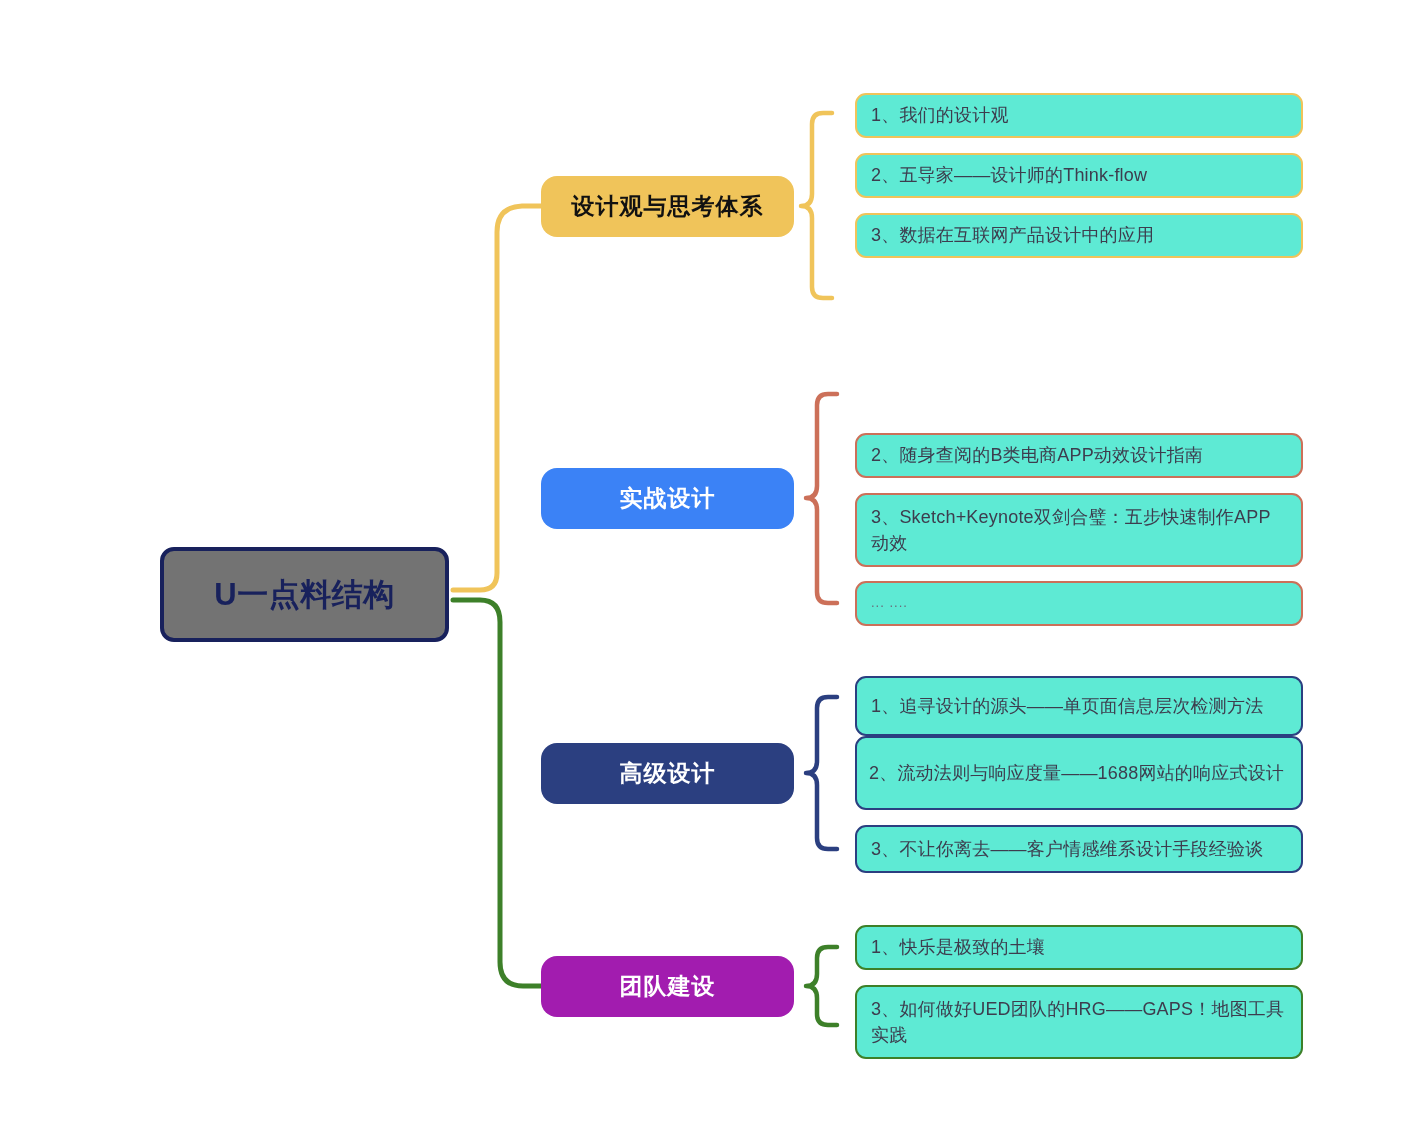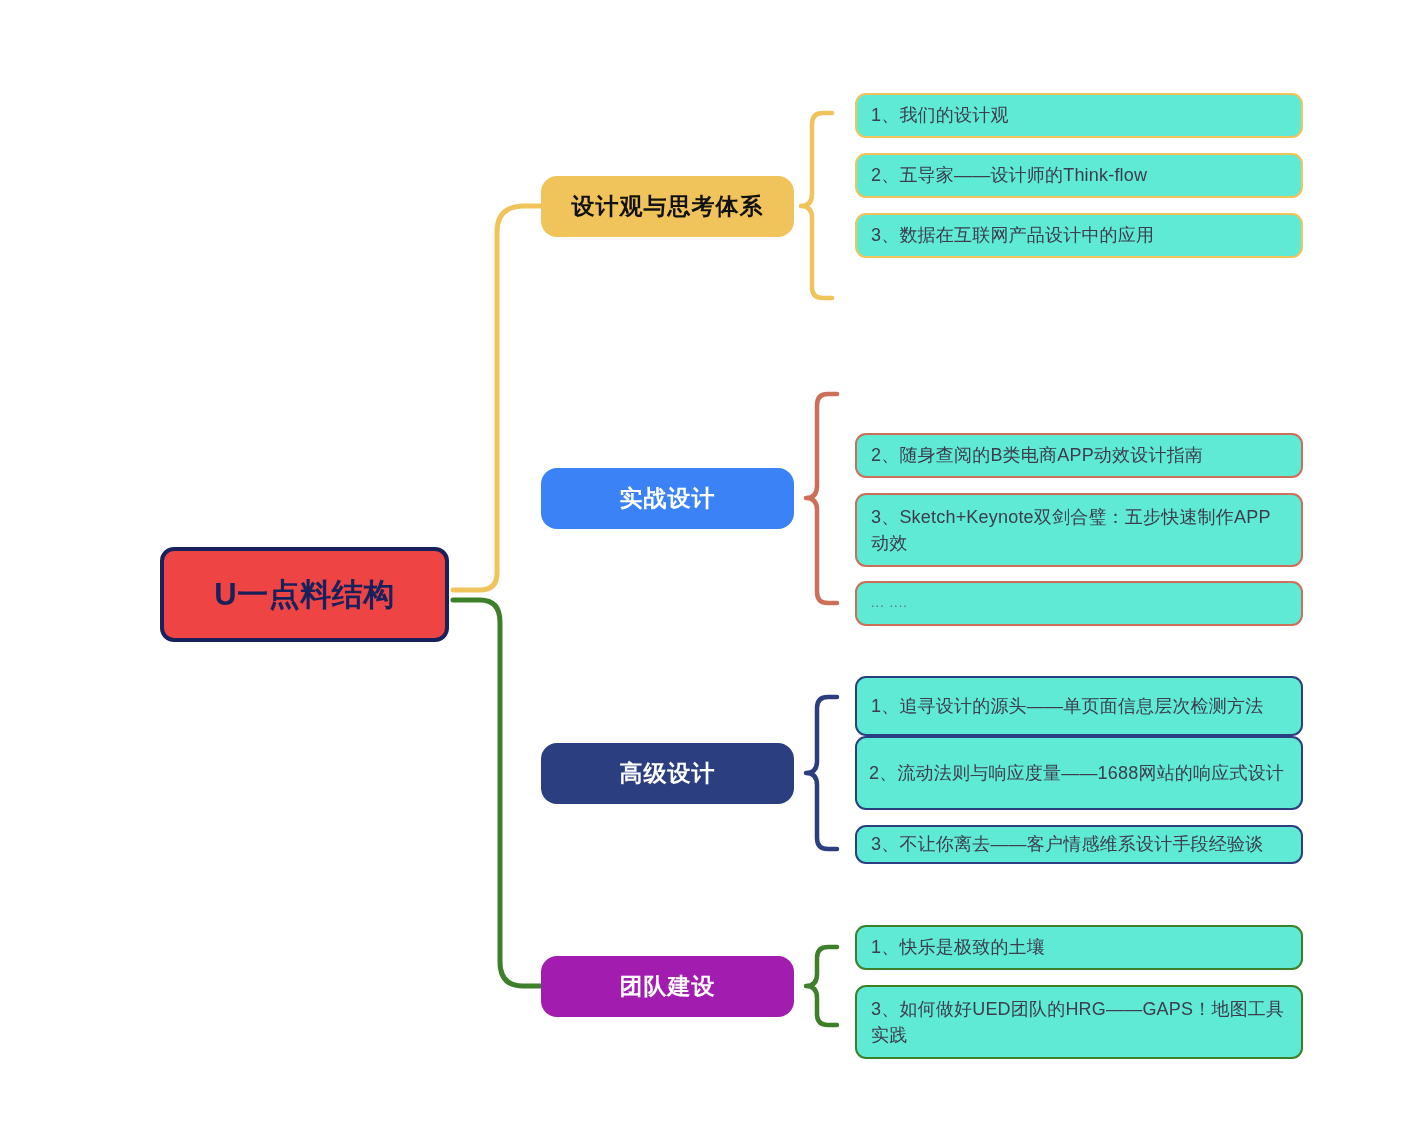--- a/index.html
+++ b/index.html
@@ -110,21 +110,21 @@
 
     <path d="M 832 113 L 823 113 Q 812 113 812 124 L 812 194 Q 812 206 801 206 Q 812 206 812 218 L 812 287 Q 812 298 823 298 L 832 298" fill="none" stroke="#F0C45A" stroke-width="4.5" stroke-linecap="round" stroke-linejoin="round"></path>
 
     <path d="M 837 394 L 828 394 Q 817 394 817 405 L 817 486 Q 817 498 806 498 Q 817 498 817 510 L 817 592 Q 817 603 828 603 L 837 603" fill="none" stroke="#CC7059" stroke-width="4.5" stroke-linecap="round" stroke-linejoin="round"></path>
 
     <path d="M 837 697 L 828 697 Q 817 697 817 708 L 817 761 Q 817 773 806 773 Q 817 773 817 785 L 817 838 Q 817 849 828 849 L 837 849" fill="none" stroke="#2B3F80" stroke-width="4.5" stroke-linecap="round" stroke-linejoin="round"></path>
 
     <path d="M 837 947 L 828 947 Q 817 947 817 958 L 817 974 Q 817 986 806 986 Q 817 986 817 998 L 817 1014 Q 817 1025 828 1025 L 837 1025" fill="none" stroke="#3D8029" stroke-width="4.5" stroke-linecap="round" stroke-linejoin="round"></path>
   </svg>
 
-  <div class="root-node" style="border-color: rgb(24, 33, 92); background: #ef4444; border-radius: 14px;">
+  <div class="root-node" style="border-color: rgb(24, 33, 92); background: #737373; border-radius: 14px;">
     <span class="root-label" style="color: rgb(24, 33, 92);">U一点料结构</span>
   </div>
 
   <div class="branch-node" style="top: 176px; background: rgb(240, 196, 90);">
     <span class="branch-label" style="color: rgb(17, 17, 17);">设计观与思考体系</span>
   </div>
   <div class="leaf-box" style="top: 93px; height: 45px; border-color: rgb(240, 196, 90);">
     <span class="leaf-label">1、我们的设计观</span>
   </div>
   <div class="leaf-box" style="top: 153px; height: 45px; border-color: rgb(240, 196, 90);">
@@ -149,21 +149,21 @@
 
   <div class="branch-node" style="top: 743px; background: rgb(43, 63, 128);">
     <span class="branch-label" style="color: rgb(255, 255, 255);">高级设计</span>
   </div>
   <div class="leaf-box" style="top: 676px; height: 60px; border-color: rgb(43, 63, 128);">
     <span class="leaf-label">1、追寻设计的源头——单页面信息层次检测方法</span>
   </div>
   <div class="leaf-box" style="top: 736px; height: 74px; border-color: rgb(43, 63, 128); padding-left: 12px;">
     <span class="leaf-label">2、流动法则与响应度量——1688网站的响应式设计</span>
   </div>
-  <div class="leaf-box" style="top: 825px; height: 39px; border-color: rgb(43, 63, 128);">
+  <div class="leaf-box" style="top: 825px; height: 48px; border-color: rgb(43, 63, 128);">
     <span class="leaf-label">3、不让你离去——客户情感维系设计手段经验谈</span>
   </div>
 
   <div class="branch-node" style="top: 956px; background: #a21caf;">
     <span class="branch-label" style="color: rgb(255, 255, 255);">团队建设</span>
   </div>
   <div class="leaf-box" style="top: 925px; height: 45px; border-color: rgb(61, 128, 41);">
     <span class="leaf-label">1、快乐是极致的土壤</span>
   </div>
   <div class="leaf-box" style="top: 985px; height: 74px; border-color: rgb(61, 128, 41);">

